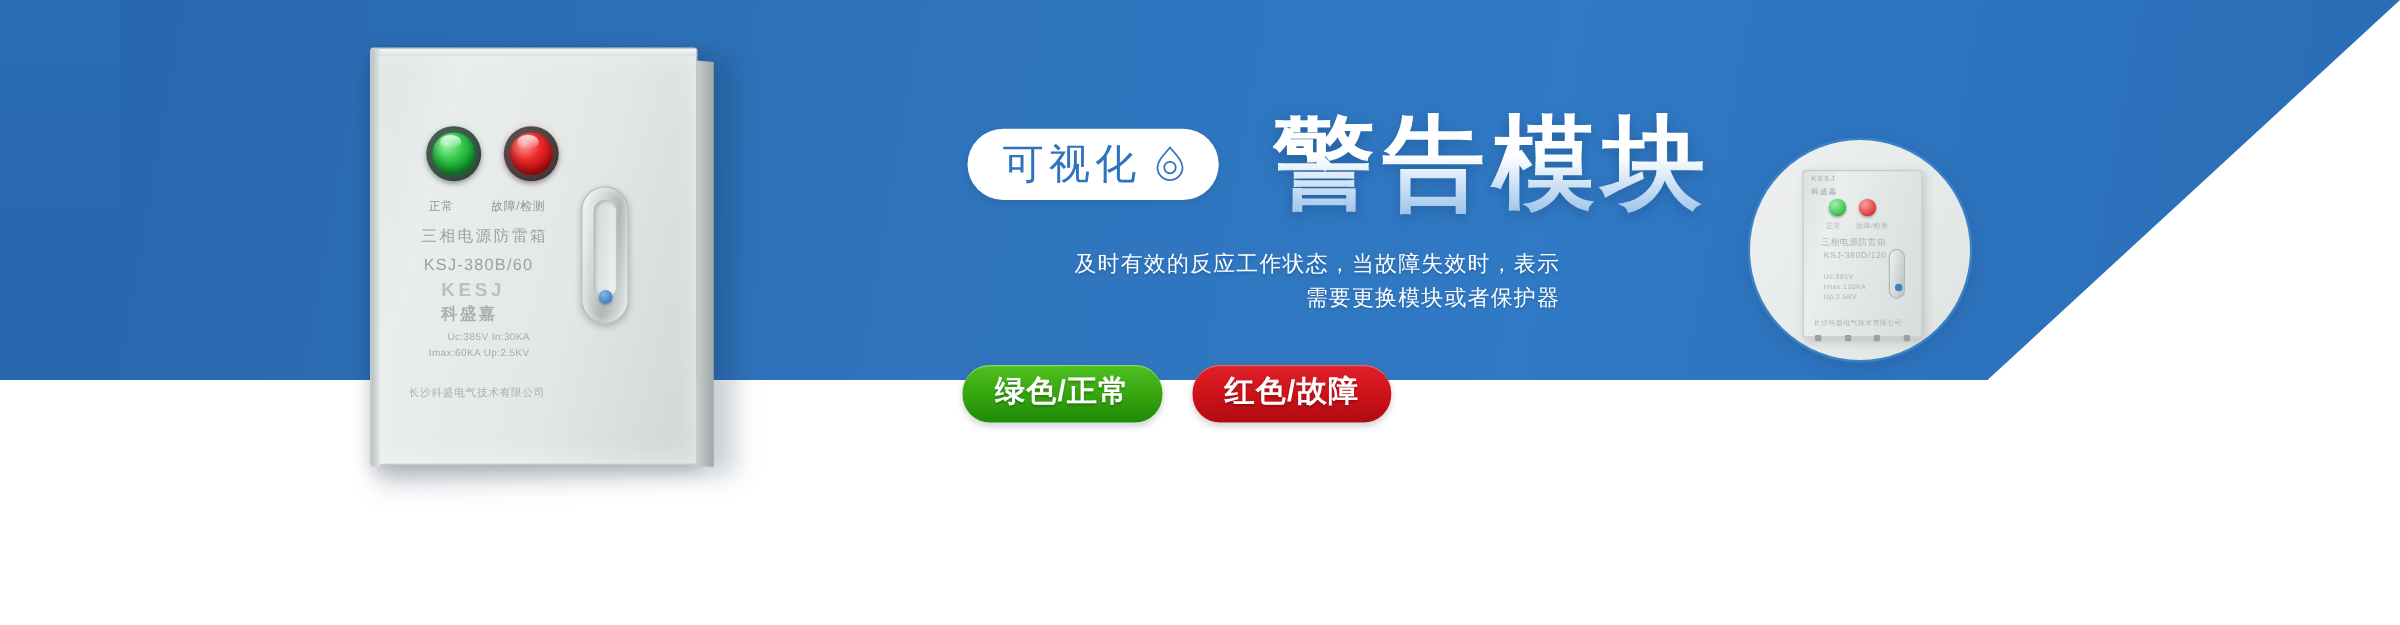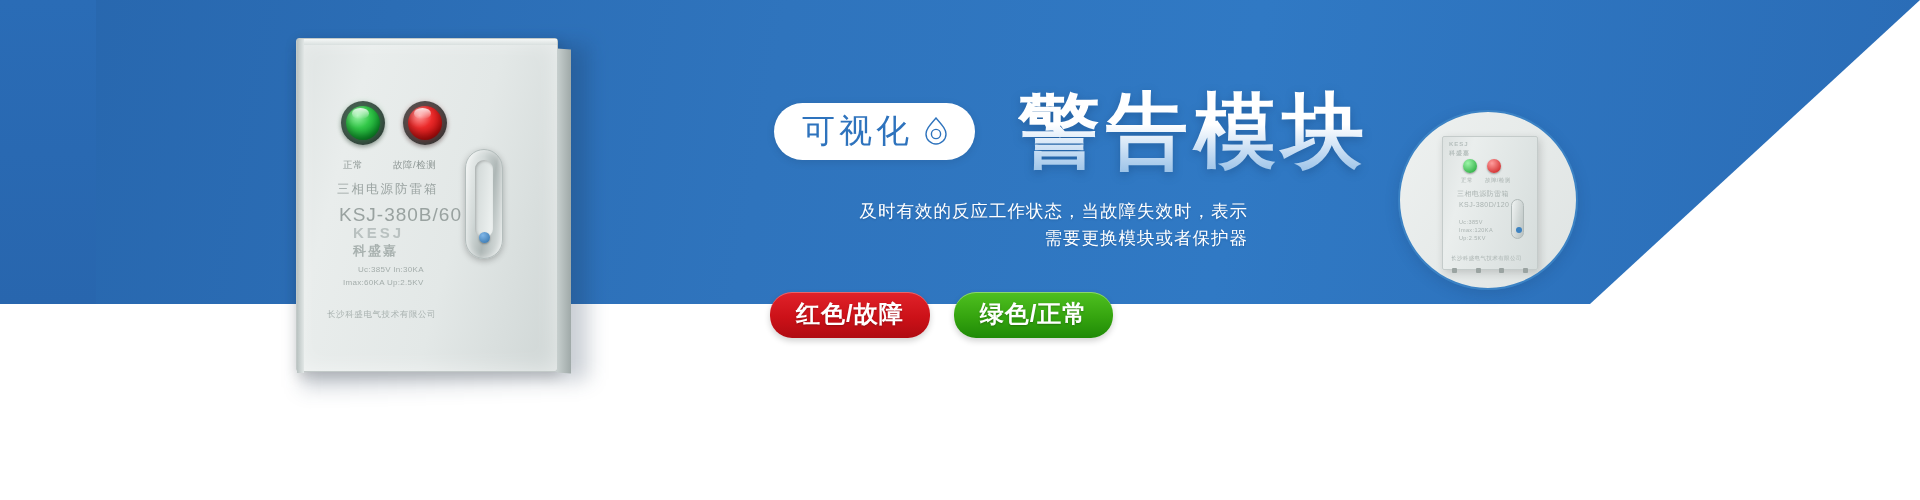--- a/index.html
+++ b/index.html
@@ -89,21 +89,21 @@
 
   .lamp-label {
     position:absolute; font-size:9.5px; color:#8d9694; letter-spacing:.5px;
     white-space:nowrap;
   }
   .panel-title {
     position:absolute; font-size:12.5px; color:#9aa3a1; letter-spacing:2px;
     white-space:nowrap;
   }
   .panel-model {
-    position:absolute; font-size:19px; color:#99a2a0; letter-spacing:1px;
+    position:absolute; font-size:13px; color:#99a2a0; letter-spacing:1px;
     white-space:nowrap; font-family:"Liberation Sans",sans-serif;
   }
   .panel-brand-en {
     position:absolute; font-size:15px; color:#b9c1c0; letter-spacing:3px;
     font-weight:bold; white-space:nowrap;
   }
   .panel-brand-cn {
     position:absolute; font-size:13px; color:#a8b1af; letter-spacing:2px;
     font-weight:bold; white-space:nowrap;
   }
@@ -302,22 +302,22 @@
         </svg>
       </span>
     </div>
 
     <div class="headline">警告模块</div>
 
     <div class="sub l1">及时有效的反应工作状态，当故障失效时，表示</div>
     <div class="sub l2">需要更换模块或者保护器</div>
 
     <div class="badges">
+      <div class="badge green">绿色/正常</div>
       <div class="badge red">红色/故障</div>
-      <div class="badge green">绿色/正常</div>
     </div>
   </div>
 
   <div class="circle-inset">
     <div class="mini-box">
       <div class="mini-brand" style="left:6px; top:4px;">KESJ</div>
       <div class="mini-brand" style="left:6px; top:12px;">科盛嘉</div>
 
       <div class="mini-lamp green" style="left:20px; top:22px;"></div>
       <div class="mini-lamp red" style="left:44px; top:22px;"></div>

